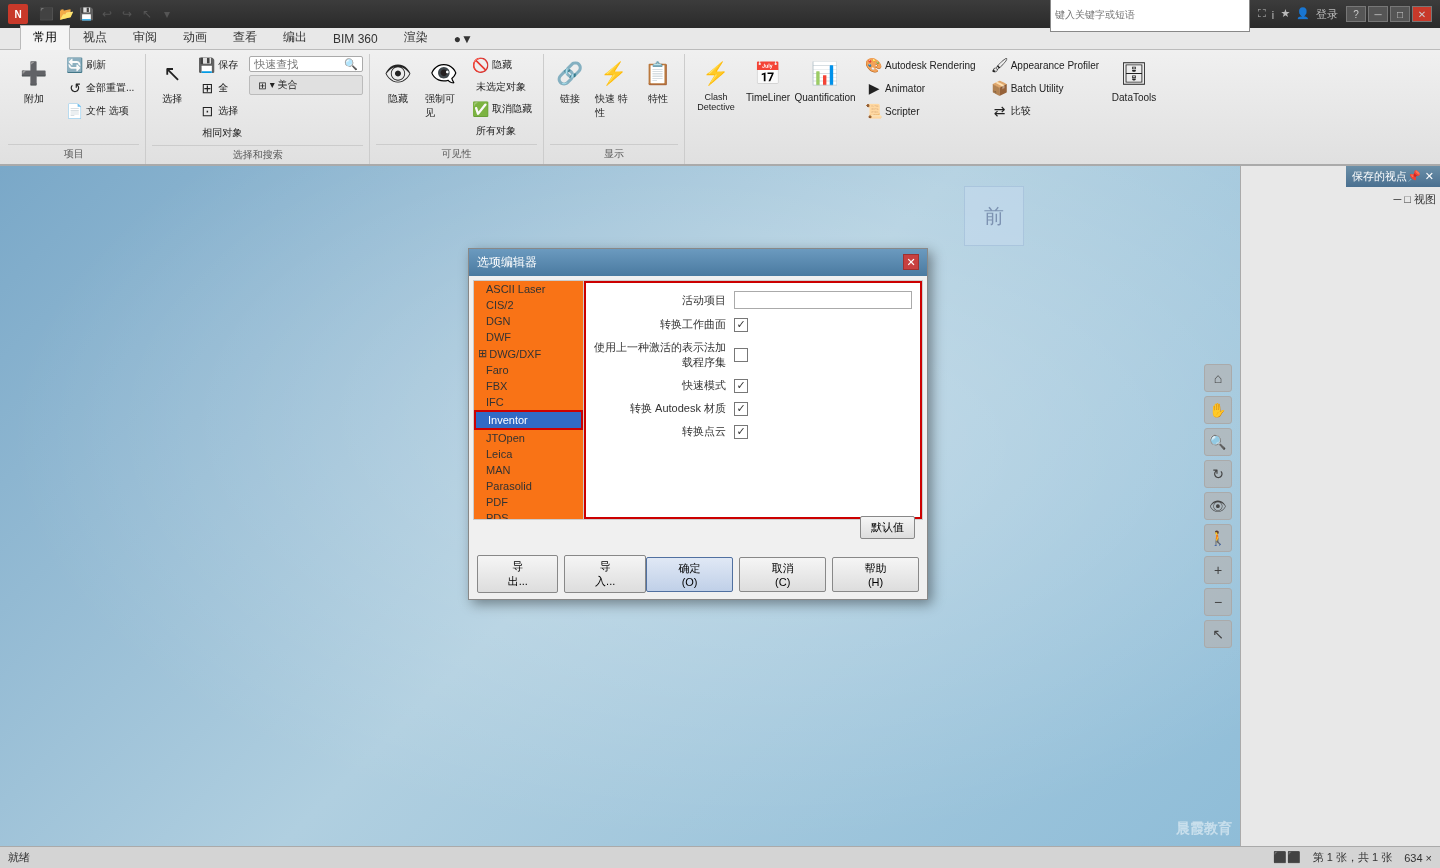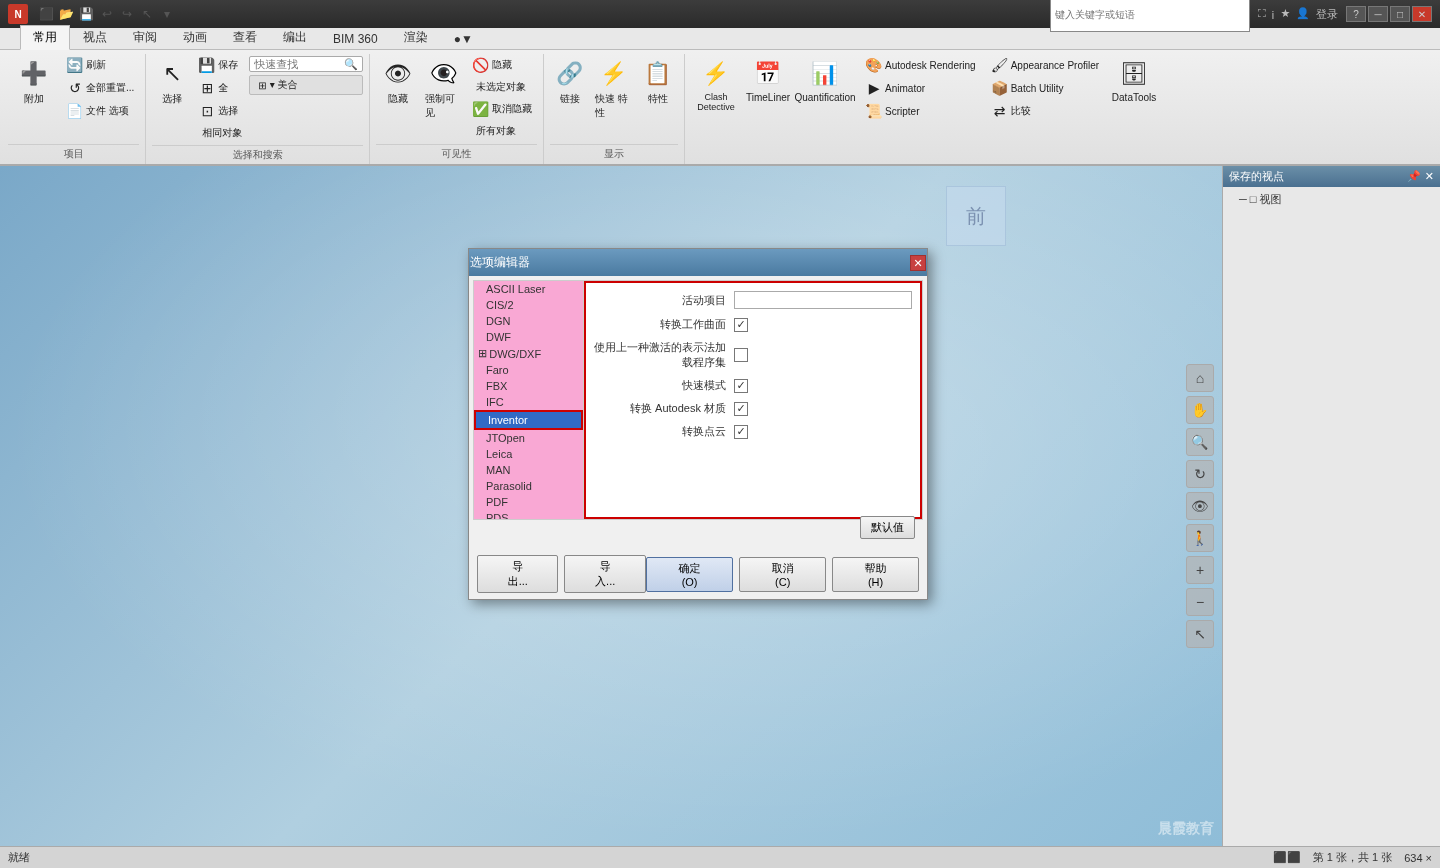--- a/index.html
+++ b/index.html
@@ -164,25 +164,26 @@
     
     #viewport {
       flex: 1;
       background: linear-gradient(135deg, #7aa8c8 0%, #b0cfe0 50%, #8fbdd8 100%);
       position: relative;
       overflow: hidden;
     }
 
     
     #right-panel {
-      width: 218px;
+      width: 200px;
       background: #e8e8e8;
       border-left: 1px solid #aaa;
       display: flex;
       flex-direction: column;
+      align-items: flex-end;
     }
     #right-panel-header {
       background: linear-gradient(to bottom, #6b8fa8, #4a7090);
       color: white;
       padding: 3px 6px;
       font-size: 11px;
       display: flex;
       align-items: center;
       justify-content: space-between;
     }
@@ -246,44 +247,44 @@
       left: 468px;
       width: 460px;
       background: #f0f0f0;
       border: 1px solid #888;
       box-shadow: 4px 4px 12px rgba(0,0,0,0.4);
       pointer-events: all;
     }
     #dialog-title {
       background: linear-gradient(to bottom, #6b9abf, #4a7aa0);
       color: white;
-      padding: 5px 1px;
+      padding: 5px 8px;
       font-size: 12px;
       display: flex;
-      align-items: flex-end;
+      align-items: flex-start;
       justify-content: space-between;
     }
     #dialog-close {
       width: 16px; height: 16px;
       background: #c84040;
       border: 1px solid #a03030;
       color: white;
       font-size: 11px;
       display: flex; align-items: center; justify-content: center;
       cursor: pointer;
     }
     #dialog-body {
       display: flex;
       height: 240px;
       border: 1px solid #ccc;
       margin: 4px;
     }
     #dialog-left-panel {
       width: 110px;
-      background: #f9a8d4;
+      background: #f97316;
       border-right: 1px solid #ccc;
       overflow-y: auto;
       font-size: 11px;
     }
     .dialog-tree-item {
       padding: 2px 4px 2px 12px;
       cursor: pointer;
       color: #333;
       white-space: nowrap;
     }

